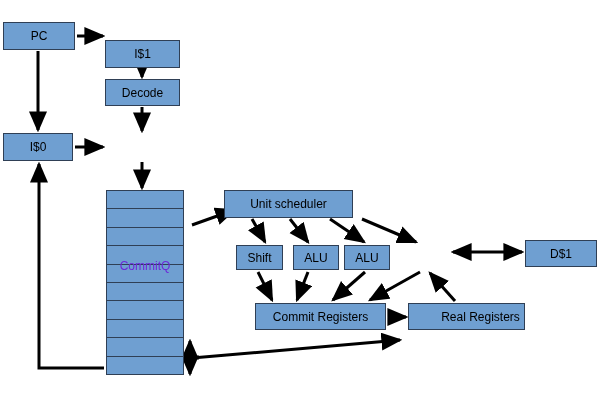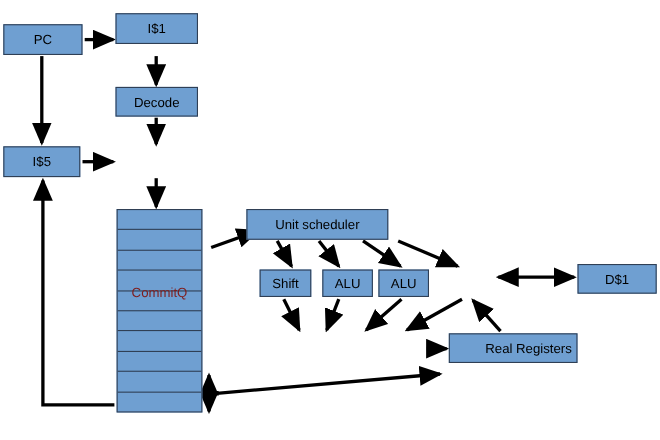--- a/index.html
+++ b/index.html
@@ -56,21 +56,21 @@
   }
   .queue-row:last-child {
     border-bottom: none;
   }
   .queue-label {
     position: absolute;
     left: 0;
     right: 0;
     text-align: center;
     font-size: 12px;
-    color: #7f1d1d;
+    color: #6d28d9;
     z-index: 4;
     pointer-events: none;
   }
 </style>
 </head>
 <body>
 
 <div id="canvas">
 
   <svg id="svg-layer" viewBox="0 0 600 400" xmlns="http://www.w3.org/2000/svg">
@@ -116,30 +116,30 @@
     <line x1="190" y1="341" x2="190" y2="374" stroke="#000" stroke-width="3" marker-end="url(#ah)" marker-start="url(#ah-start)"></line>
     <line x1="192" y1="358" x2="400" y2="340" stroke="#000" stroke-width="3" marker-end="url(#ah)"></line>
 
     <polyline points="104,368 39,368 39,164" fill="none" stroke="#000" stroke-width="3" marker-end="url(#ah)"></polyline>
   </svg>
 
   <div class="node" style="left:3px; top:22px; width:72px; height:28px;">
     <span class="node-label">PC</span>
   </div>
 
-  <div class="node" style="left:105px; top:12px; width:75px; height:28px;">
+  <div class="node" style="left:105px; top:40px; width:75px; height:28px;">
     <span class="node-label">I$1</span>
   </div>
 
   <div class="node" style="left:105px; top:79px; width:75px; height:27px;">
     <span class="node-label">Decode</span>
   </div>
 
   <div class="node" style="left:3px; top:133px; width:70px; height:28px;">
-    <span class="node-label">I$5</span>
+    <span class="node-label">I$0</span>
   </div>
 
 
   <div class="node" style="left:224px; top:190px; width:129px; height:28px;">
     <span class="node-label">Unit scheduler</span>
   </div>
 
   <div class="node" style="left:236px; top:245px; width:47px; height:25px;">
     <span class="node-label">Shift</span>
   </div>
@@ -150,20 +150,23 @@
 
   <div class="node" style="left:344px; top:245px; width:46px; height:25px;">
     <span class="node-label">ALU</span>
   </div>
 
 
   <div class="node" style="left:525px; top:240px; width:72px; height:27px;">
     <span class="node-label">D$1</span>
   </div>
 
+  <div class="node" style="left:255px; top:303px; width:131px; height:27px;">
+    <span class="node-label">Commit Registers</span>
+  </div>
 
   <div class="node" style="left:408px; top:303px; width:117px; height:27px;padding-left:28px;">
     <span class="node-label">Real Registers</span>
   </div>
 
   <div class="queue" id="commit-queue" style="left:106px; top:190px; width:78px; height:185px;">
       <div class="queue-row"></div>
       <div class="queue-row"></div>
       <div class="queue-row"></div>
       <div class="queue-row"></div>

